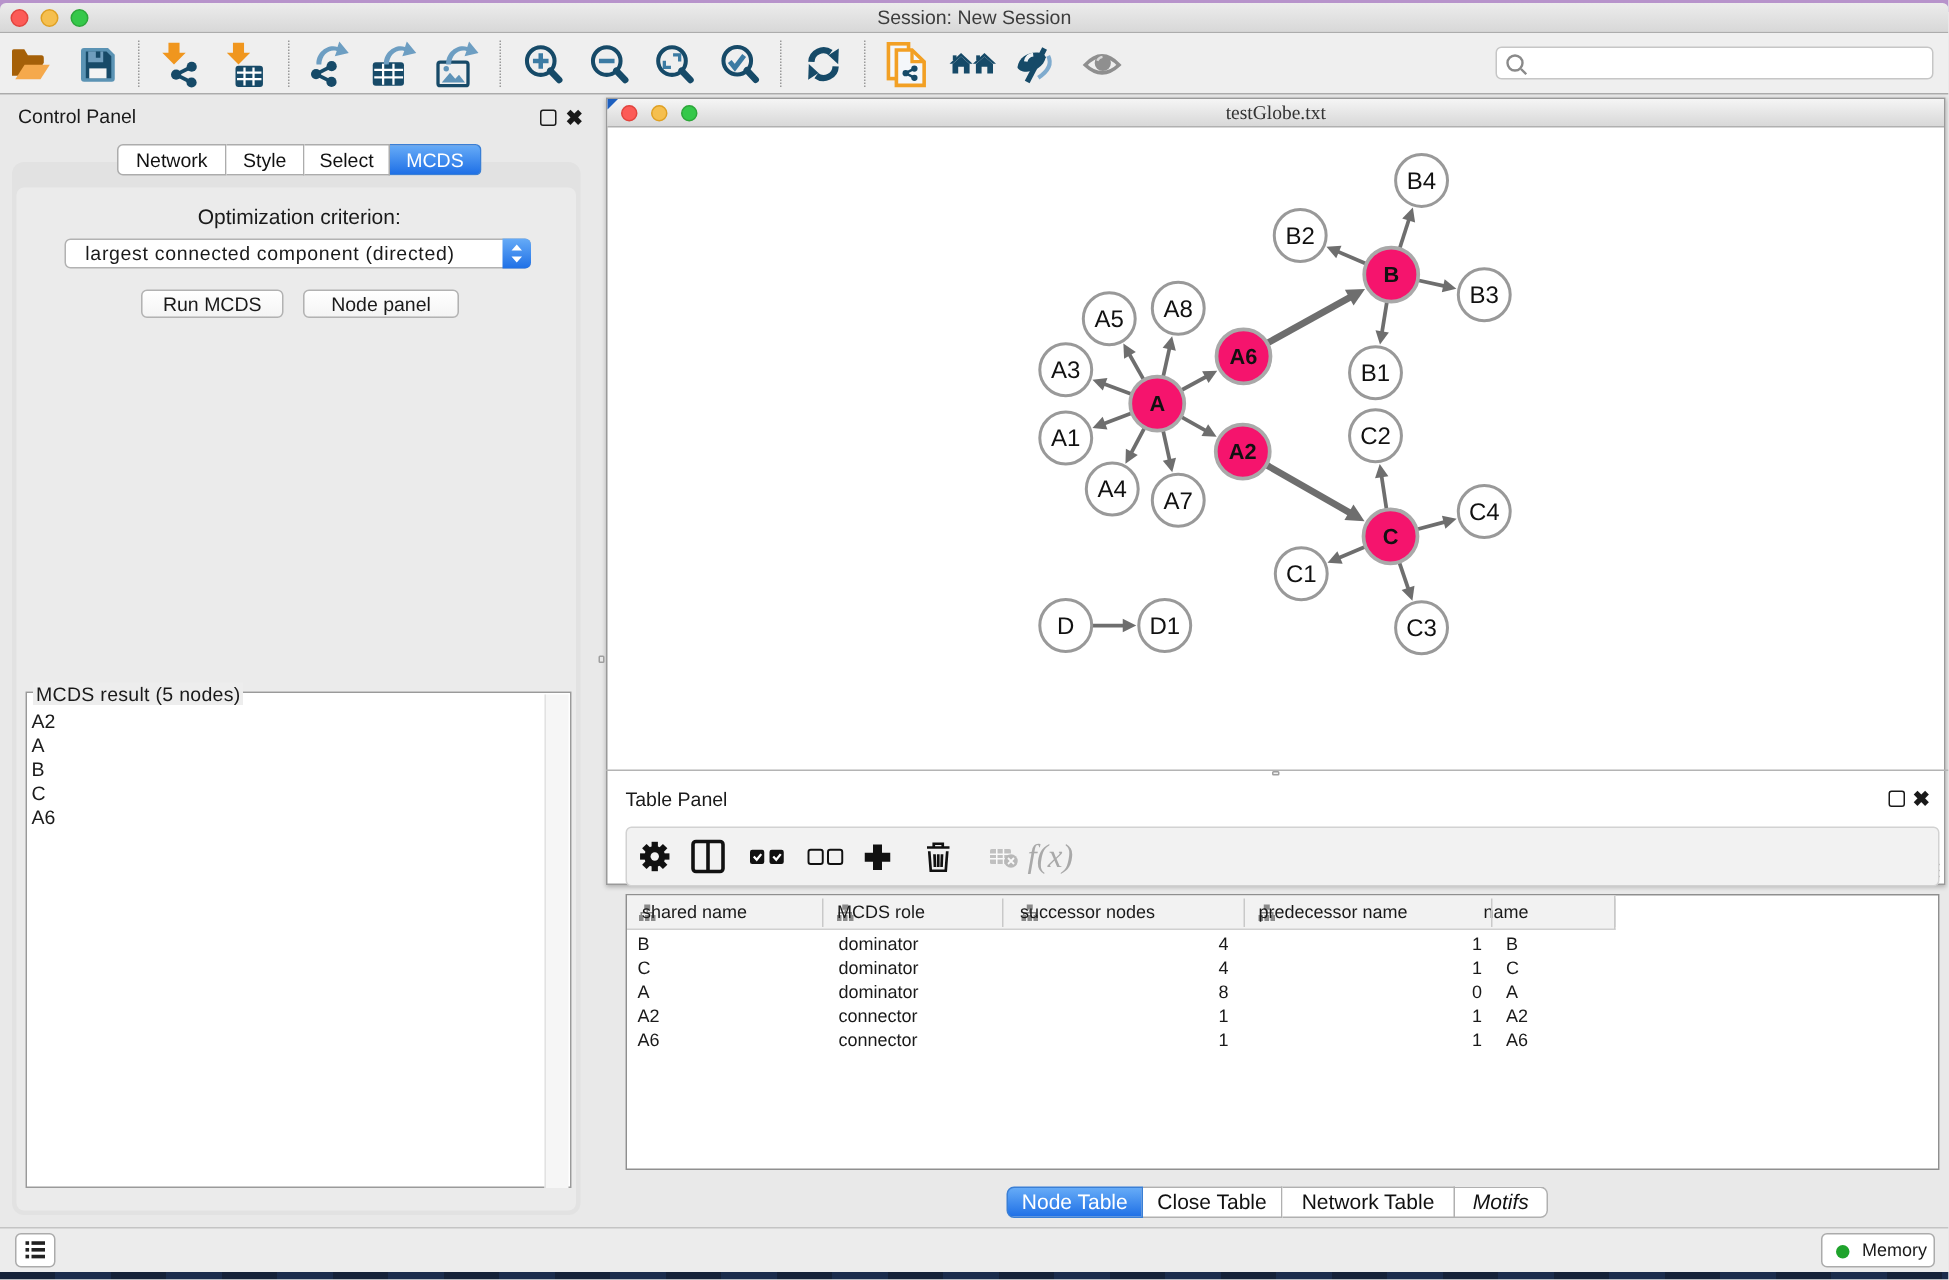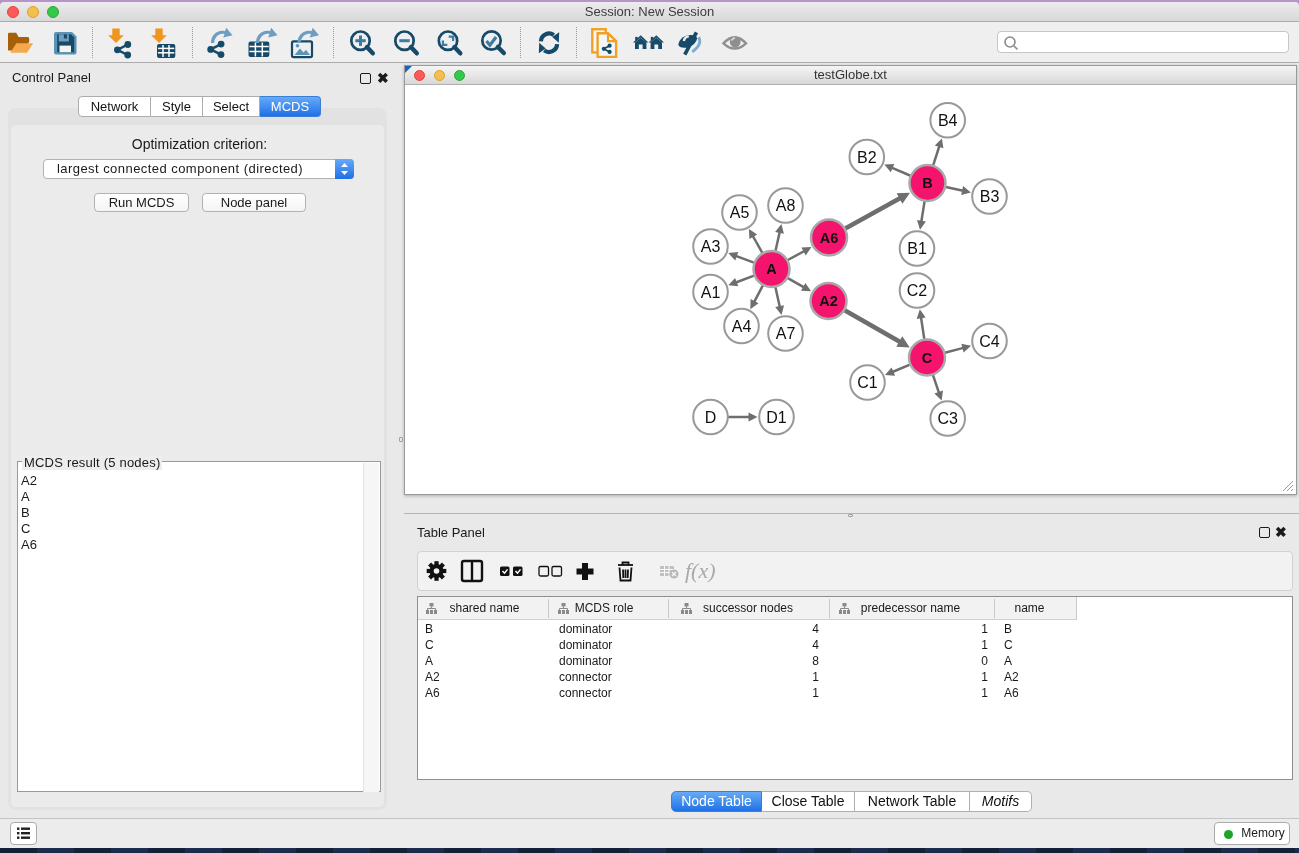--- a/index.html
+++ b/index.html
@@ -44,36 +44,36 @@
 .btn { background:linear-gradient(#ffffff,#f4f4f4); border:1px solid #b2b2b2; border-radius:4px;
   font-size:13px; text-align:center; height:19px; line-height:17px; }
 #btn-run { left:94px; top:193px; width:95px; }
 #btn-close { left:202px; top:193px; width:104px; }
 #mcds-box { left:17px; top:461px; width:364px; height:331px; background:#fff; border:1px solid #9a9a9a; }
 #mcds-label { left:22px; top:455px; font-size:13px; letter-spacing:0.2px; background:#ededed; padding:0 2px; }
 #mcds-list { left:21px; top:473px; font-size:13px; line-height:16px; }
 #mcds-scroll { right:1px; top:1px; width:16px; height:329px; background:#f6f6f6; border-left:1px solid #e2e2e2; }
 
 
-#netwin { left:404px; top:65px; width:893px; height:430px; background:#fff;
-  border:1px solid #9a9a9a; box-shadow:0 1px 3px rgba(0,0,0,0.25); }
+#netwin { left:404px; top:65px; width:893px; height:525px; background:#fff;
+  border:1px solid #9a9a9a; box-shadow:0 1px 3px rgba(0,0,0,0.25);font-family:Liberation Serif, serif; }
 #net-titlebar { left:0; top:0; width:891px; height:19px;
   background:linear-gradient(#f5f5f5,#d8d8d8); border-bottom:1px solid #b0b0b0;
   font-size:13px; color:#333; text-align:center; line-height:18px; }
 .ntl { width:11px; height:11px; border-radius:50%; top:4px; }
 #corner-blue { left:0; top:0; width:0; height:0; border-top:7px solid #1d5fbf; border-right:7px solid transparent; }
 
 
 #tp-title { left:417px; top:525px; font-size:13px; }
 #tp-toolbar { left:417px; top:551px; width:876px; height:40px; background:#f2f2f2;
   border:1px solid #d2d2d2; border-radius:4px; }
 #table { left:417px; top:596px; width:876px; height:184px; background:#fff;
   border:1px solid #8f8f8f; font-size:12px; }
 #thead { left:0; top:0; width:659px; height:23px; background:#f2f2f2; border-bottom:1px solid #d0d0d0; border-right:1px solid #c9c9c9; }
-.th { position:absolute; top:0; height:23px; line-height:23px; text-align:center; font-size:12px; color:#1a1a1a; }
+.th { position:absolute; top:0; height:23px; line-height:23px; text-align:left; font-size:12px; color:#1a1a1a; }
 .thsep { position:absolute; top:2px; height:19px; width:0; border-left:1px solid #c9c9c9; }
 .row { position:absolute; font-size:12px; height:16px; line-height:16px; }
 #bottabs { left:671px; top:791px; width:361px; }
 .btab { background:#fff; border:1px solid #b0b0b0; border-left:none; text-align:center;
   line-height:19px; font-size:14px; color:#111; }
 .btab.first { border-left:1px solid #b0b0b0; border-radius:5px 0 0 5px; }
 .btab.last { border-radius:0 5px 5px 0;font-style:italic; }
 .btab.sel { background:linear-gradient(#66abf7,#1f70e6); color:#fff; border-color:#3a7fd5; }
 
 

